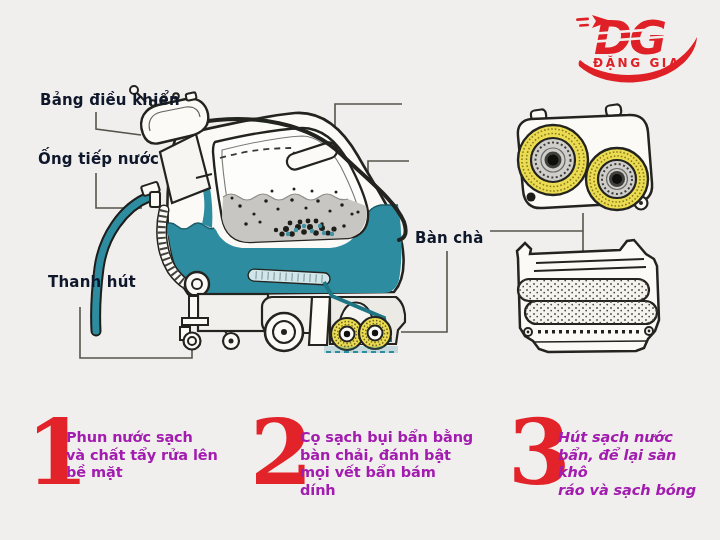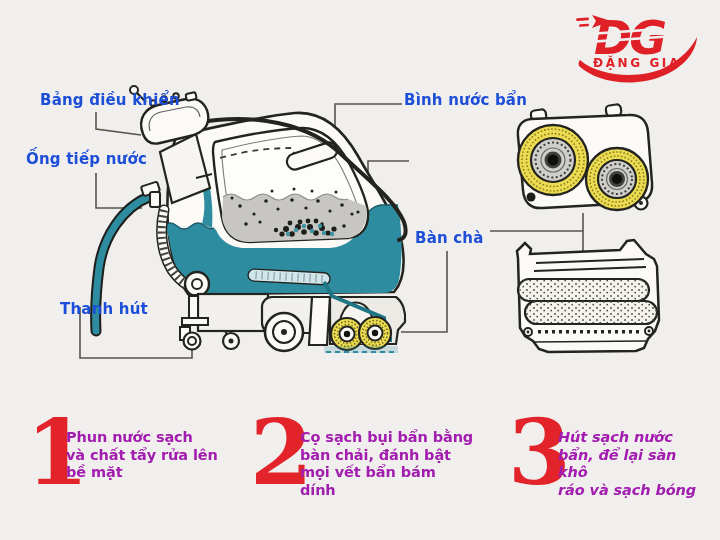--- a/index.html
+++ b/index.html
@@ -6,21 +6,21 @@
   .canvas{
     position:relative;
     width:720px;height:540px;
     background:#f0efed;
     overflow:hidden;
     font-family:"DejaVu Sans","Liberation Sans",sans-serif;
   }
   .diagram-svg{position:absolute;left:0;top:0;}
   .part-label{
     position:absolute;
-    font-size:15px;font-weight:bold;color:#1d4ed8;
+    font-size:15px;font-weight:bold;color:#0f172a;
     letter-spacing:.2px;white-space:nowrap;
   }
   .step{position:absolute;}
   .step-number{
     position:absolute;top:0;left:0;
     font-family:"DejaVu Serif","Liberation Serif",serif;
     font-weight:bold;color:#e3232a;
     font-size:90px;line-height:72px;
   }
   .step-text{
@@ -310,23 +310,22 @@
       <text x="594" y="54" font-size="46" font-weight="bold" font-style="italic" fill="#df2127" letter-spacing="-3" style="font-family:'DejaVu Sans','Liberation Sans',sans-serif;">DG</text>
       <rect x="592" y="30" width="70" height="2.6" fill="#f0efed" transform="rotate(-4 627 31)"></rect>
       <rect x="590" y="38" width="74" height="2.6" fill="#f0efed" transform="rotate(-4 627 39)"></rect>
       <text x="593" y="67" font-size="12" font-weight="bold" fill="#df2127" letter-spacing="2.6" style="font-family:'DejaVu Sans','Liberation Sans',sans-serif;">ĐẶNG GIA</text>
       <path d="M 580,60 C 598,76 638,80 664,68 C 680,60 691,49 697,37
                C 696,53 683,67 665,75 C 633,89 596,82 579,66 C 578,63 579,61 580,60 Z" fill="#df2127"></path>
     </g>
   </svg>
 
   <div class="part-label" style="left:40px;top:91px;">Bảng điều khiển</div>
-  <div class="part-label" style="left:26px;top:150px;">Ống tiếp nước</div>
-  <div class="part-label" style="left:48px;top:300px;margin-left:12px;">Thanh hút</div>
-  <div class="part-label" style="left:404px;top:91px;">Bình nước bẩn</div>
+  <div class="part-label" style="left:38px;top:150px;">Ống tiếp nước</div>
+  <div class="part-label" style="left:48px;top:273px;">Thanh hút</div>
   <div class="part-label" style="left:415px;top:229px;text-align:center;">Bàn chà</div>
 
   <div class="step s1" style="left:26px;top:416px;width:210px;height:90px;">
     <span class="step-number">1</span>
     <div class="step-text">Phun nước sạch
 và chất tẩy rửa lên
 bề mặt</div>
   </div>
   <div class="step s2" style="left:250px;top:416px;width:225px;height:90px;">
     <span class="step-number">2</span>

